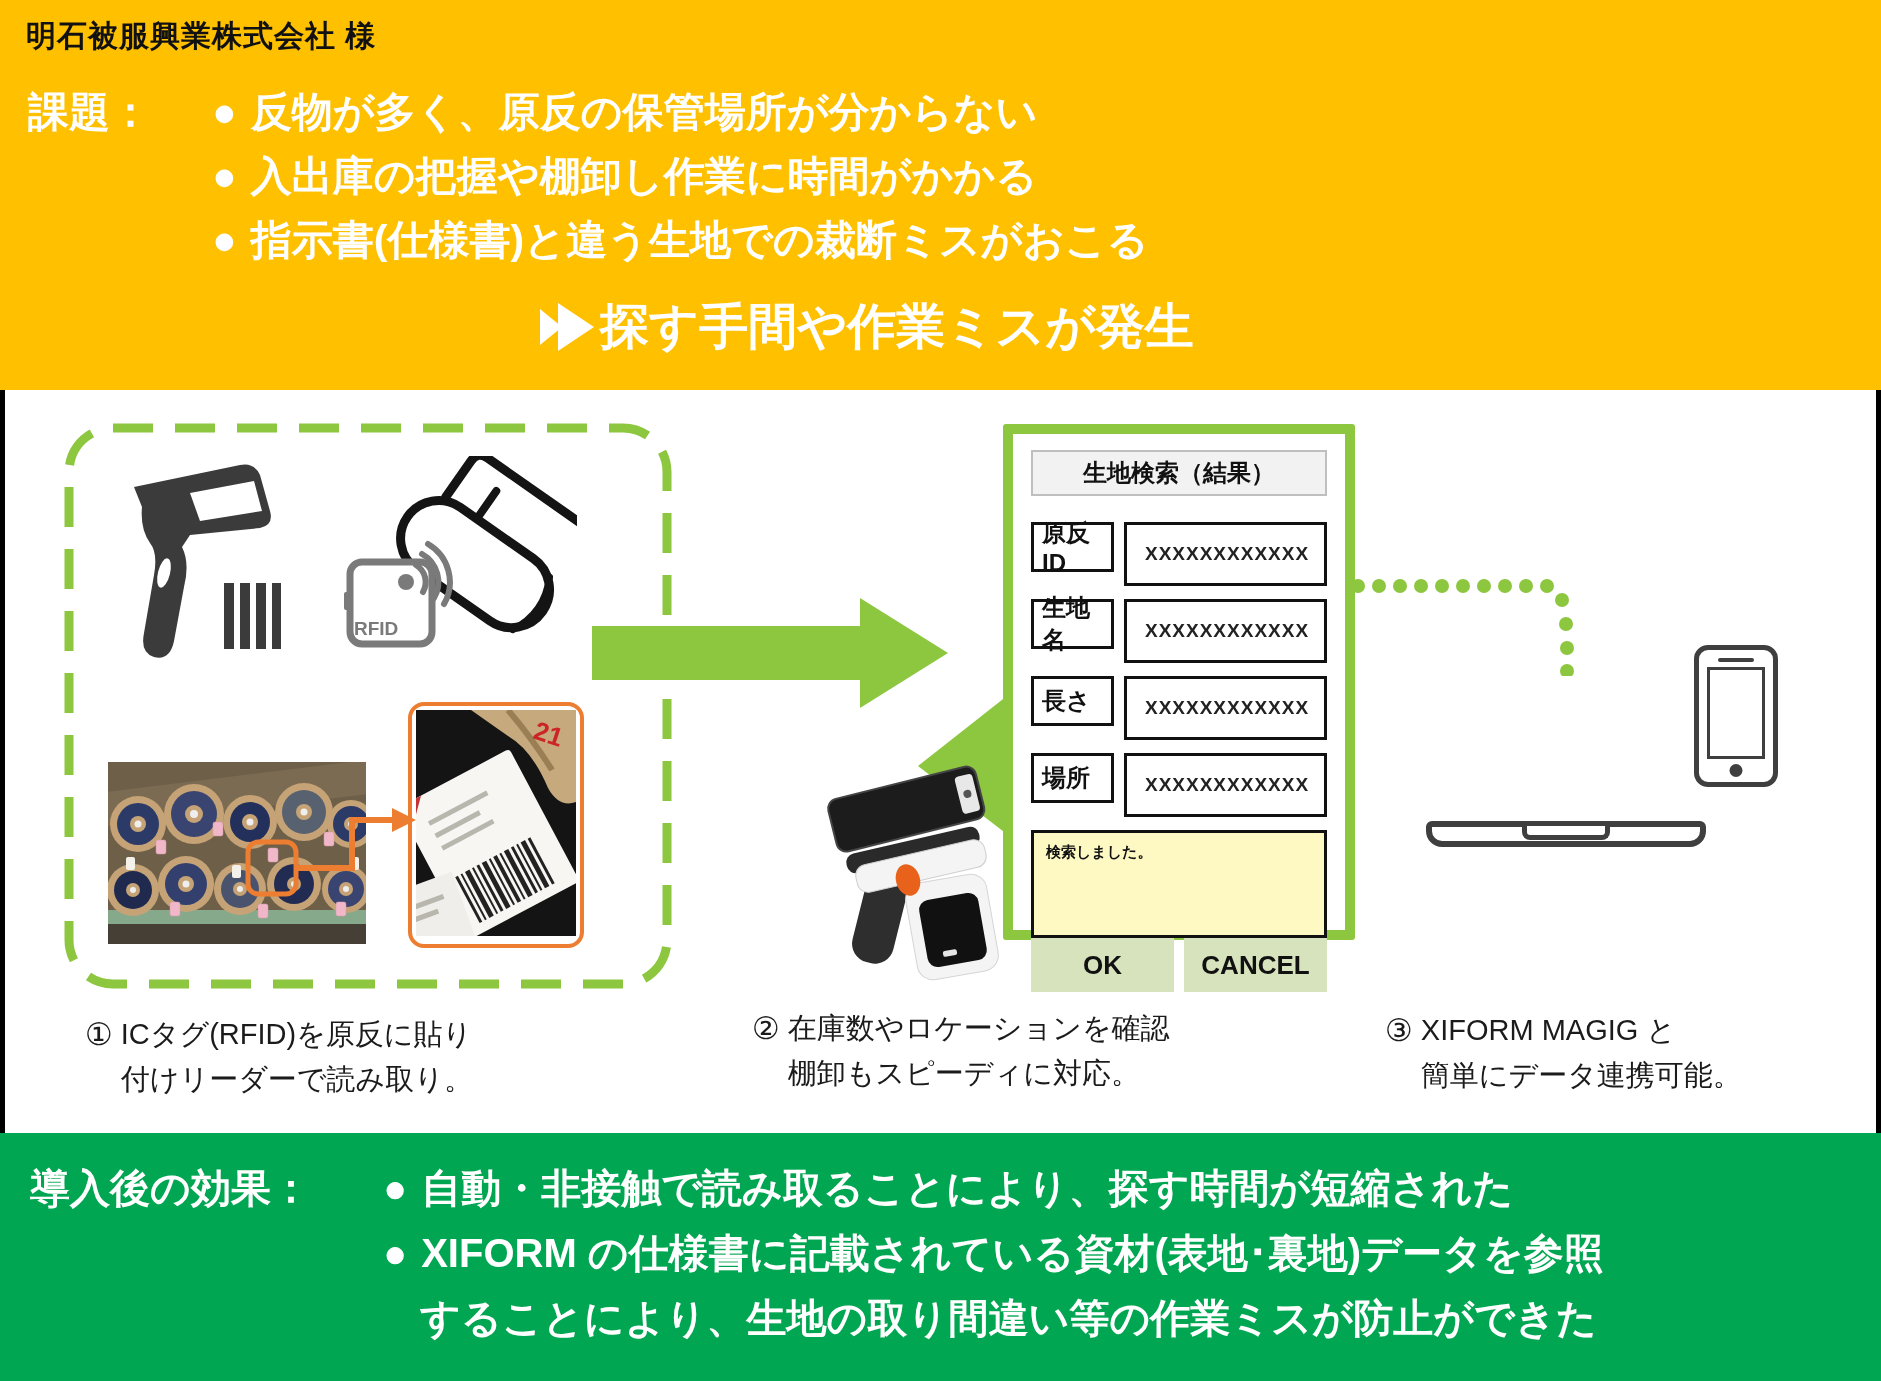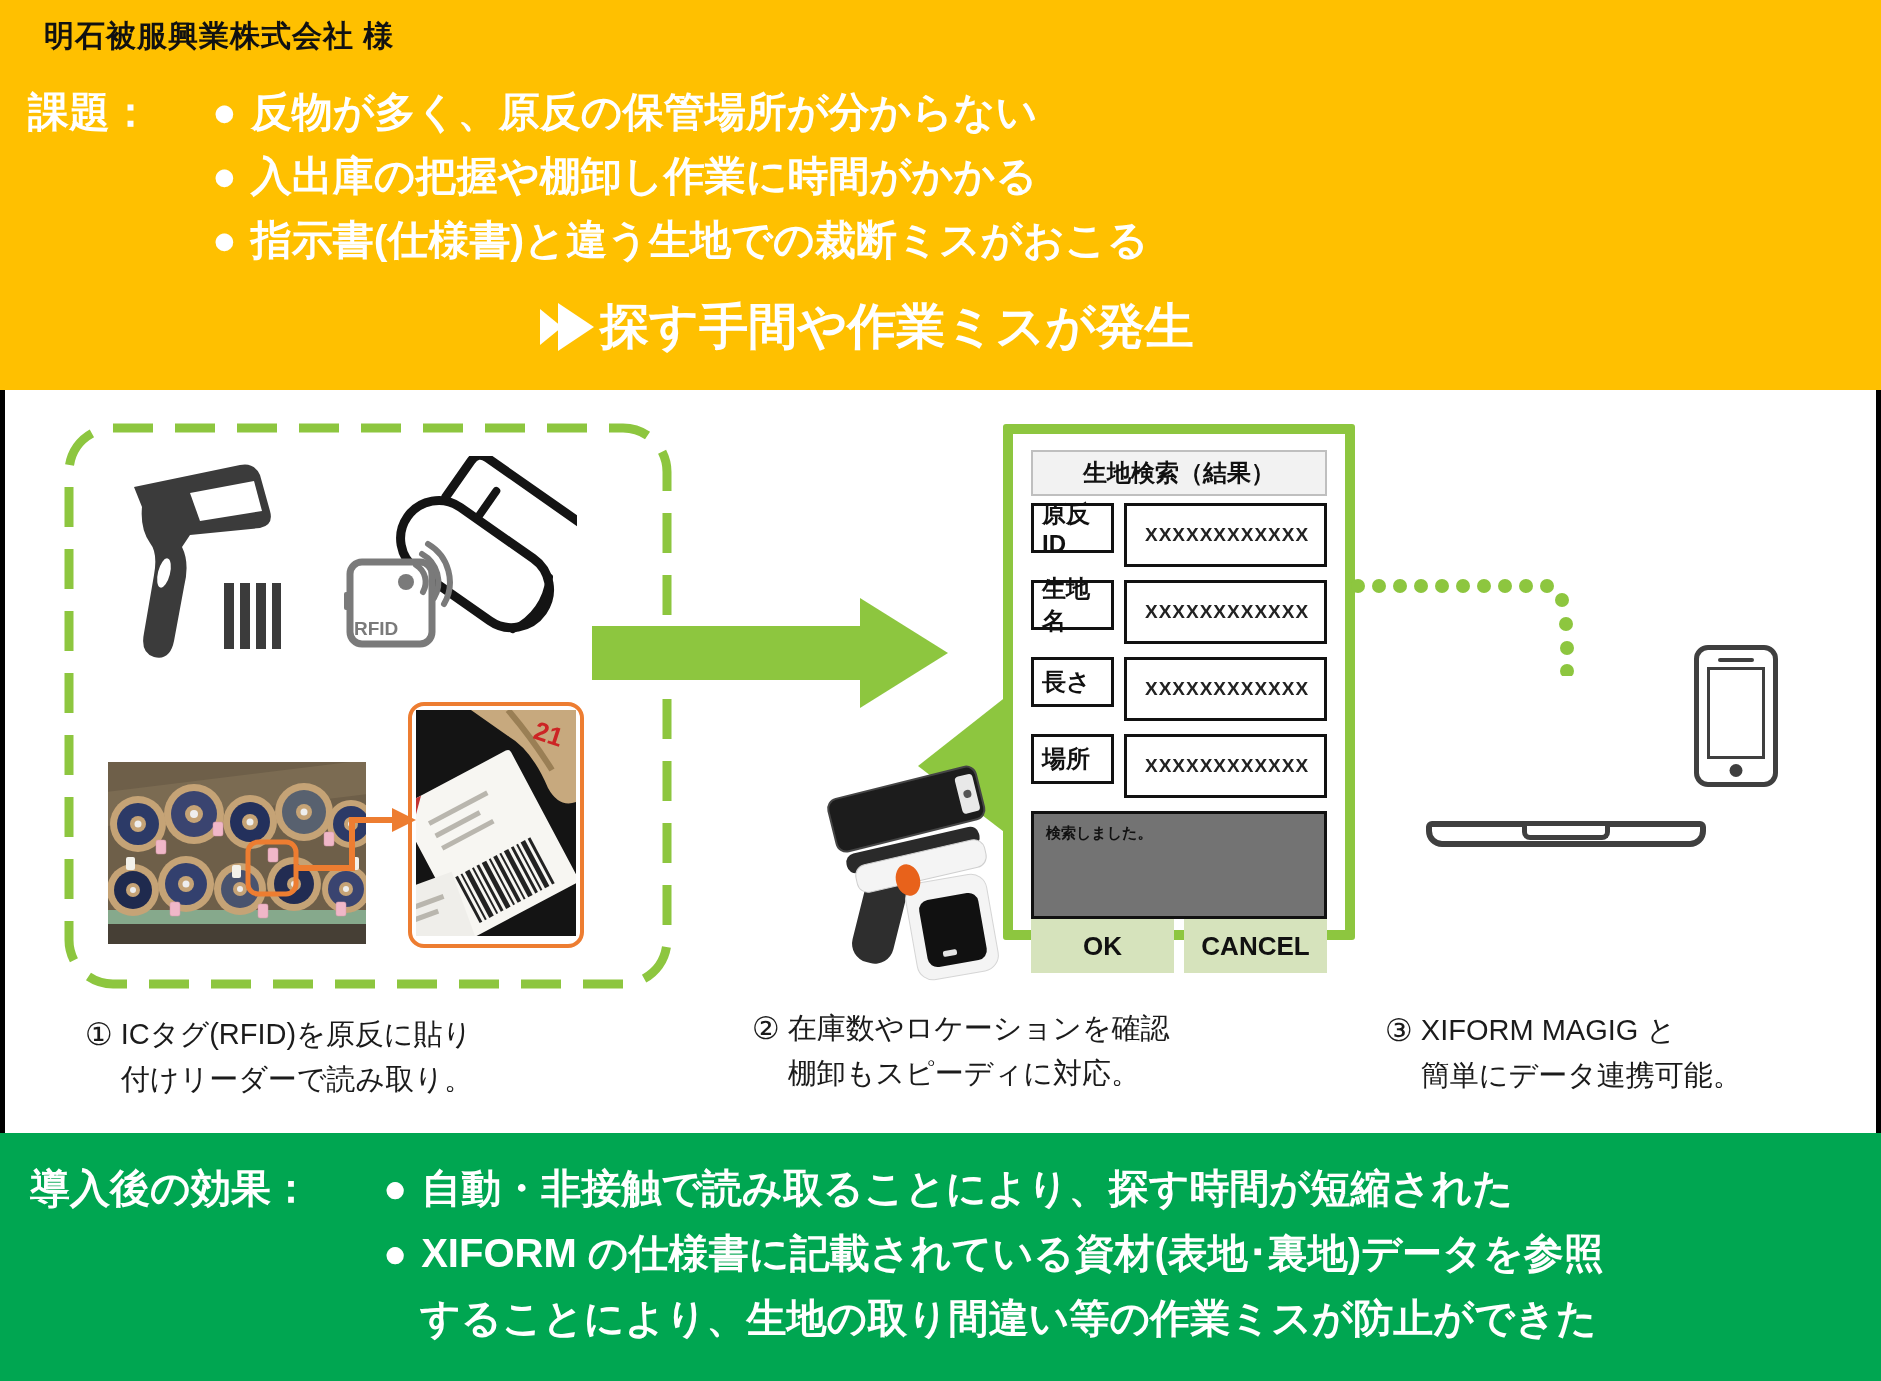--- a/index.html
+++ b/index.html
@@ -2,43 +2,43 @@
 <html><head>
 <meta charset="utf-8">
 <style>
   html,body{margin:0;padding:0;background:#fff;}
   .stage{position:relative;width:1881px;height:1381px;background:#fff;overflow:hidden;
          font-family:"Liberation Sans","DejaVu Sans",sans-serif;}
   .abs{position:absolute;}
 
   
   .band-top{left:0;top:0;width:1881px;height:390px;background:#FFC000;}
-  .company{left:44px;top:16px;font-size:30px;font-weight:bold;color:#111;letter-spacing:1px;}
+  .company{left:26px;top:16px;font-size:30px;font-weight:bold;color:#111;letter-spacing:1px;}
   .kadai-label{left:28px;top:80px;font-size:41px;font-weight:bold;color:#fff;line-height:64px;}
   .kadai-list{left:212px;top:80px;line-height:64px;font-size:41px;font-weight:bold;color:#fff;white-space:nowrap;}
   .blt{margin-right:14px;}
   .conclusion{left:538px;top:294px;display:flex;align-items:center;gap:4px;
               font-size:49px;font-weight:bold;color:#fff;white-space:nowrap;}
 
   
   .side-strip{width:5px;height:743px;top:390px;background:#000;}
 
   
   .panel{left:1003px;top:424px;width:352px;height:516px;background:#fff;
          border:10px solid #8DC63F;border-radius:3px;box-sizing:border-box;padding:16px 18px;}
   .p-title{height:46px;background:#F2F2F2;border:2px solid #BFBFBF;box-sizing:border-box;
            display:flex;align-items:center;justify-content:center;
-           font-size:24px;font-weight:bold;color:#111;margin-bottom:7px;}
+           font-size:24px;font-weight:bold;color:#111;margin-bottom:26px;}
   .p-row{display:flex;gap:10px;margin-bottom:13px;}
   .p-label{width:83px;height:50px;border:3px solid #111;box-sizing:border-box;background:#fff;
            display:flex;align-items:center;padding-left:8px;font-size:24px;font-weight:bold;color:#111;}
   .p-value{flex:1;height:64px;border:3px solid #111;box-sizing:border-box;background:#fff;
            display:flex;align-items:center;padding-left:18px;font-size:19px;font-weight:bold;
            letter-spacing:1px;color:#222;}
-  .p-msg{border:3px solid #111;box-sizing:border-box;height:108px;background:#737373;
+  .p-msg{border:3px solid #111;box-sizing:border-box;height:108px;background:#fef9c3;
          padding:10px 12px;font-size:15px;font-weight:bold;color:#111;}
   .p-btnrow{display:flex;gap:10px;}
   .p-btn{flex:1;height:54px;background:#D6E3BC;display:flex;align-items:center;justify-content:center;
          font-size:26px;font-weight:bold;color:#111;cursor:pointer;}
 
   
   .photo2-frame{left:408px;top:702px;border:4px solid #ED7D31;border-radius:16px;padding:4px;background:#fff;}
 
   
   .laptop-screen{left:1448px;top:682px;width:238px;height:132px;background:#fff;

